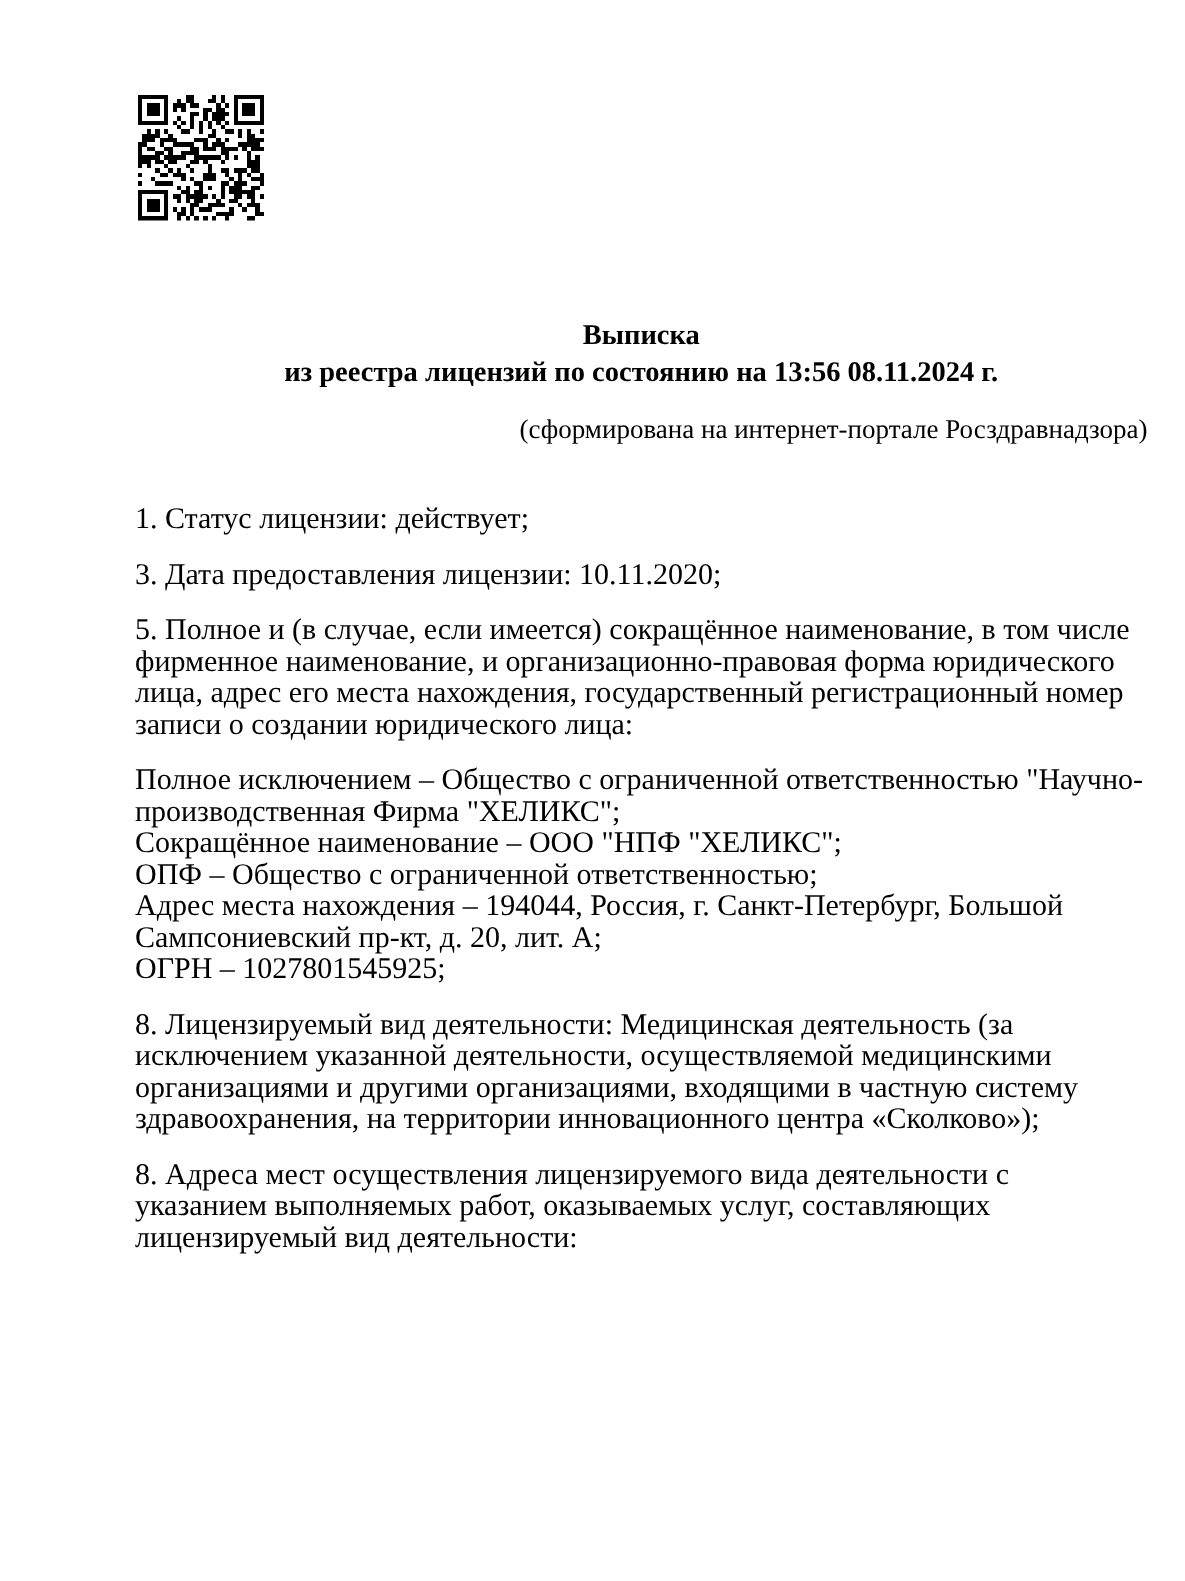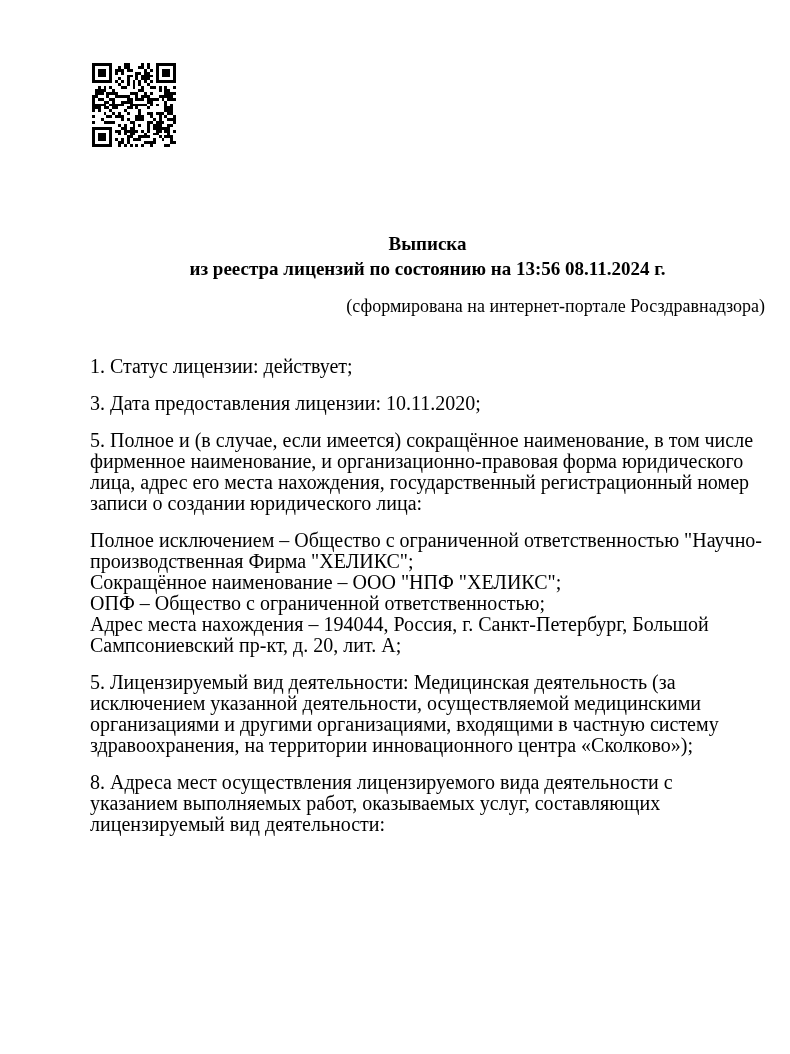--- a/index.html
+++ b/index.html
@@ -20,21 +20,20 @@
     position: absolute;
     left: 92px;
     top: 63px;
     width: 84px;
     height: 84px;
   }
   .content {
     padding-top: 211px;
     margin-left: 90px;
     width: 675px;
-    margin-top: 20px;
   }
   .title {
     font-weight: bold;
     font-size: 19px;
     line-height: 25px;
     text-align: center;
   }
   .formed-note {
     margin-top: 17px;
     font-size: 18px;
@@ -479,22 +478,23 @@
       <p class="para">3. Дата предоставления лицензии: 10.11.2020;</p>
 
 
       <p class="para">5. Полное и (в случае, если имеется) сокращённое наименование, в том числе фирменное наименование, и организационно-правовая форма юридического лица, адрес его места нахождения, государственный регистрационный номер записи о создании юридического лица:</p>
 
       <div class="para">
         <div>Полное исключением – Общество с ограниченной ответственностью "Научно-производственная Фирма "ХЕЛИКС";</div>
         <div>Сокращённое наименование – ООО "НПФ "ХЕЛИКС";</div>
         <div>ОПФ – Общество с ограниченной ответственностью;</div>
         <div>Адрес места нахождения – 194044, Россия, г. Санкт-Петербург, Большой Сампсониевский пр-кт, д. 20, лит. А;</div>
+        <div>ОГРН – 1027801545925;</div>
       </div>
 
 
-      <p class="para">5. Лицензируемый вид деятельности: Медицинская деятельность (за исключением указанной деятельности, осуществляемой медицинскими организациями и другими организациями, входящими в частную систему здравоохранения, на территории инновационного центра «Сколково»);</p>
+      <p class="para">8. Лицензируемый вид деятельности: Медицинская деятельность (за исключением указанной деятельности, осуществляемой медицинскими организациями и другими организациями, входящими в частную систему здравоохранения, на территории инновационного центра «Сколково»);</p>
 
       <p class="para">8. Адреса мест осуществления лицензируемого вида деятельности с указанием выполняемых работ, оказываемых услуг, составляющих лицензируемый вид деятельности:</p>
 
     </div>
   </div>
 </div>
 
 </body></html>

